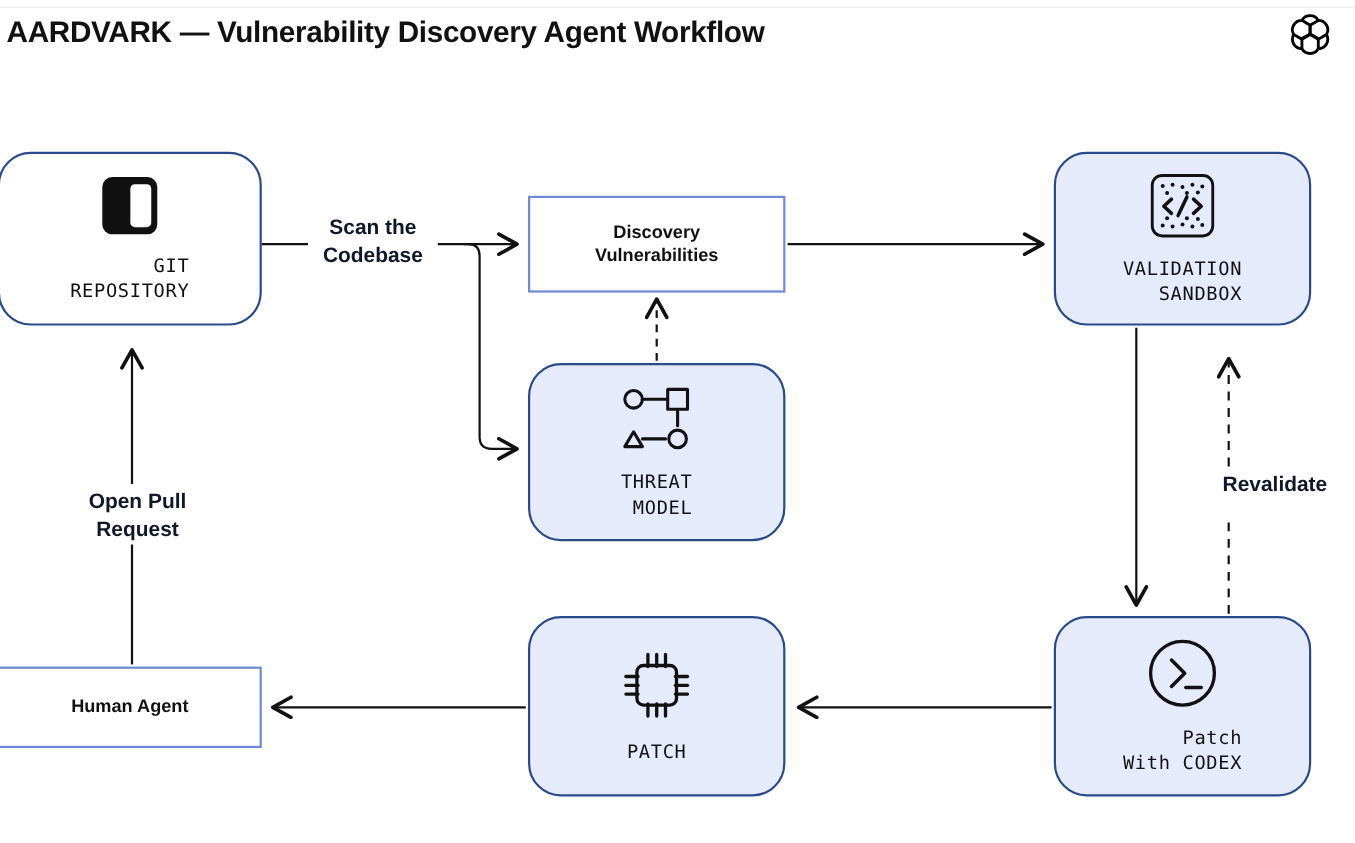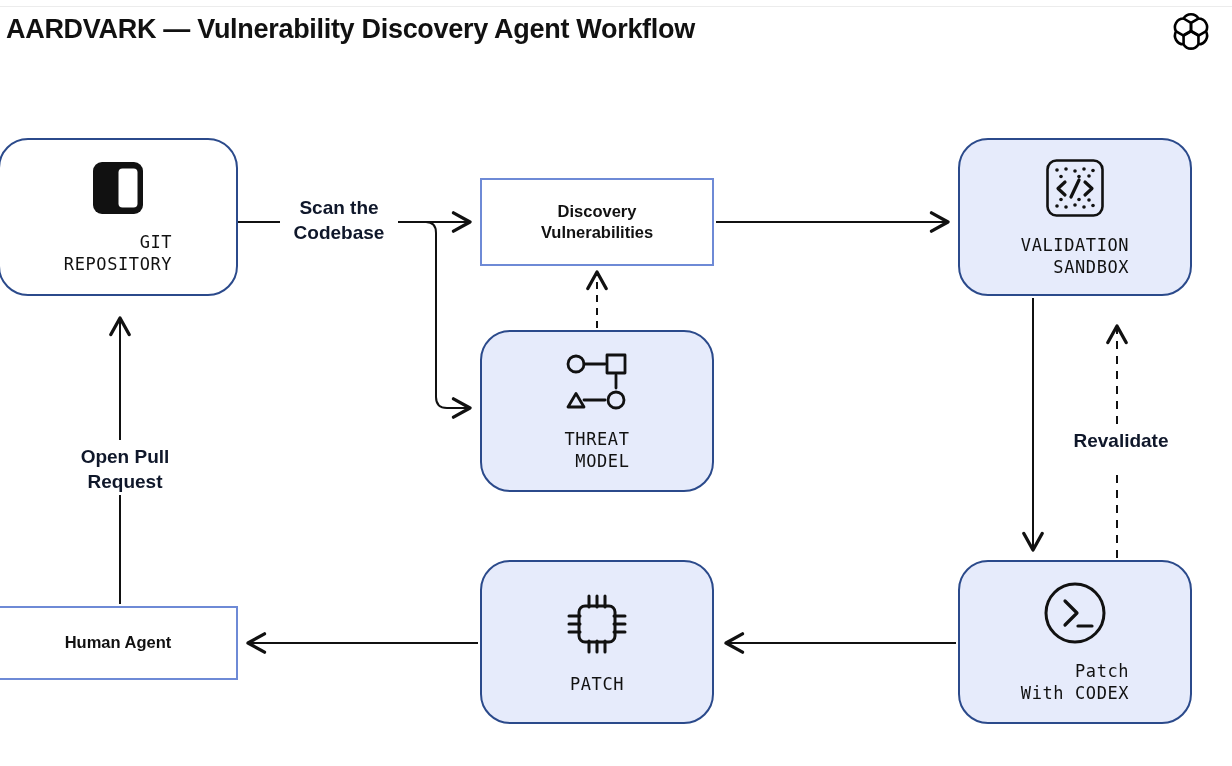--- a/index.html
+++ b/index.html
@@ -127,21 +127,21 @@
   #node-discover-vuln       { left: 480px; top: 178px; width: 234px; height: 88px;  }
   #node-validation-sandbox  { left: 958px; top: 138px; width: 234px; height: 158px; }
   #node-threat-model        { left: 480px; top: 330px; width: 234px; height: 162px; }
   #node-patch               { left: 480px; top: 560px; width: 234px; height: 164px; }
   #node-patch-codex         { left: 958px; top: 560px; width: 234px; height: 164px; }
   #node-human-review        { left: -2px;  top: 606px; width: 240px; height: 74px;  }
 
   
   #label-scan        { left: 280px; top: 195px; width: 110px; }
   #label-open-pr     { left: 60px;  top: 444px; width: 122px; }
-  #label-revalidate  { left: 1053px; top: 428px; width: 128px; }
+  #label-revalidate  { left: 1091px; top: 428px; width: 128px; }
 </style>
 </head>
 <body>
 
 <div id="header">
   <div id="header-rule"></div>
   <div id="page-title">AARDVARK — Vulnerability Discovery Agent Workflow</div>
   <div id="openai-logo">
     <svg viewBox="0 0 50 50" width="50" height="50" aria-hidden="true">
       <g fill="none" stroke="#000000" stroke-width="2.6" stroke-linejoin="round" stroke-linecap="round">

